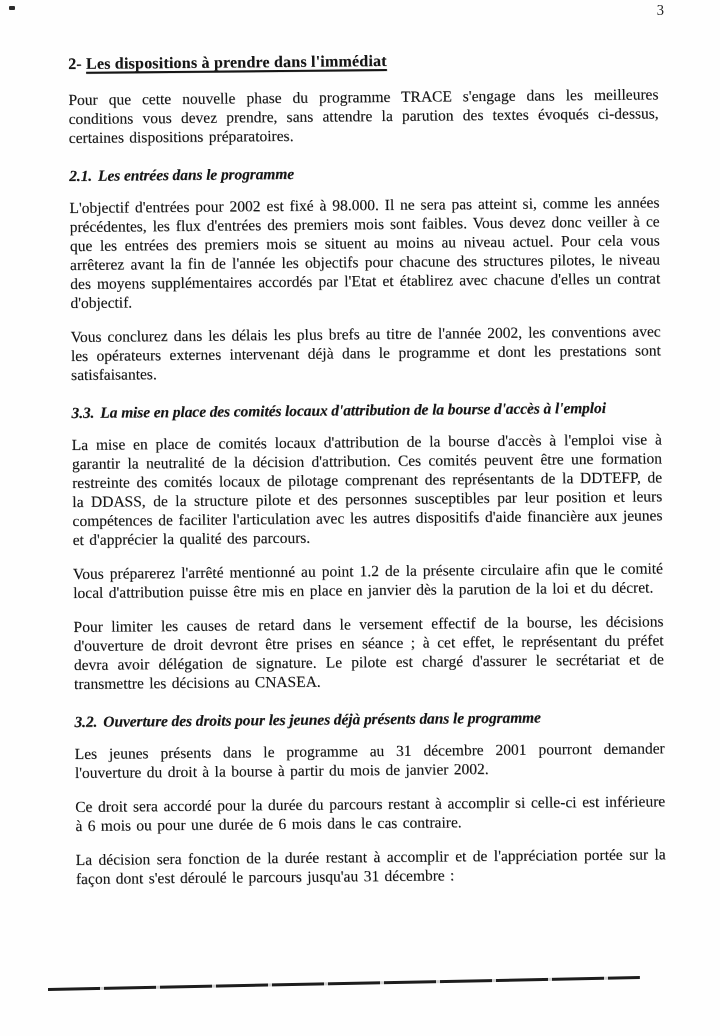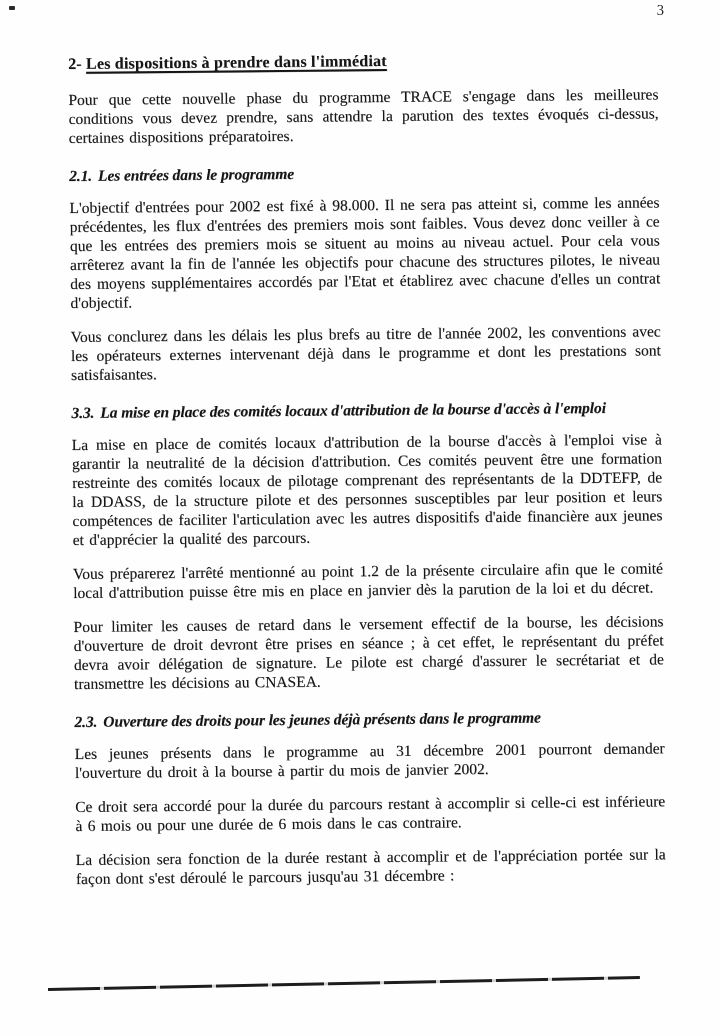--- a/index.html
+++ b/index.html
@@ -107,21 +107,21 @@
     </section>
 
     <section>
       <h2 class="section-heading"><span class="section-number">3.3.</span><span>La mise en place des comités locaux d'attribution de la bourse d'accès à l'emploi</span></h2>
       <p class="body-para">La mise en place de comités locaux d'attribution de la bourse d'accès à l'emploi vise à garantir la neutralité de la décision d'attribution. Ces comités peuvent être une formation restreinte des comités locaux de pilotage comprenant des représentants de la DDTEFP, de la DDASS, de la structure pilote et des personnes susceptibles par leur position et leurs compétences de faciliter l'articulation avec les autres dispositifs d'aide financière aux jeunes et d'apprécier la qualité des parcours.</p>
       <p class="body-para">Vous préparerez l'arrêté mentionné au point 1.2 de la présente circulaire afin que le comité local d'attribution puisse être mis en place en janvier dès la parution de la loi et du décret.</p>
       <p class="body-para">Pour limiter les causes de retard dans le versement effectif de la bourse, les décisions d'ouverture de droit devront être prises en séance ; à cet effet, le représentant du préfet devra avoir délégation de signature. Le pilote est chargé d'assurer le secrétariat et de transmettre les décisions au CNASEA.</p>
     </section>
 
     <section>
-      <h2 class="section-heading"><span class="section-number">2.3.</span><span>Ouverture des droits pour les jeunes déjà présents dans le programme</span></h2>
+      <h2 class="section-heading"><span class="section-number">3.2.</span><span>Ouverture des droits pour les jeunes déjà présents dans le programme</span></h2>
       <p class="body-para">Les jeunes présents dans le programme au 31 décembre 2001 pourront demander l'ouverture du droit à la bourse à partir du mois de janvier 2002.</p>
       <p class="body-para">Ce droit sera accordé pour la durée du parcours restant à accomplir si celle-ci est inférieure à 6 mois ou pour une durée de 6 mois dans le cas contraire.</p>
       <p class="body-para">La décision sera fonction de la durée restant à accomplir et de l'appréciation portée sur la façon dont s'est déroulé le parcours jusqu'au 31 décembre :</p>
     </section>
 
   </div>
 
   <div class="bottom-rule"></div>
 
 </div>

